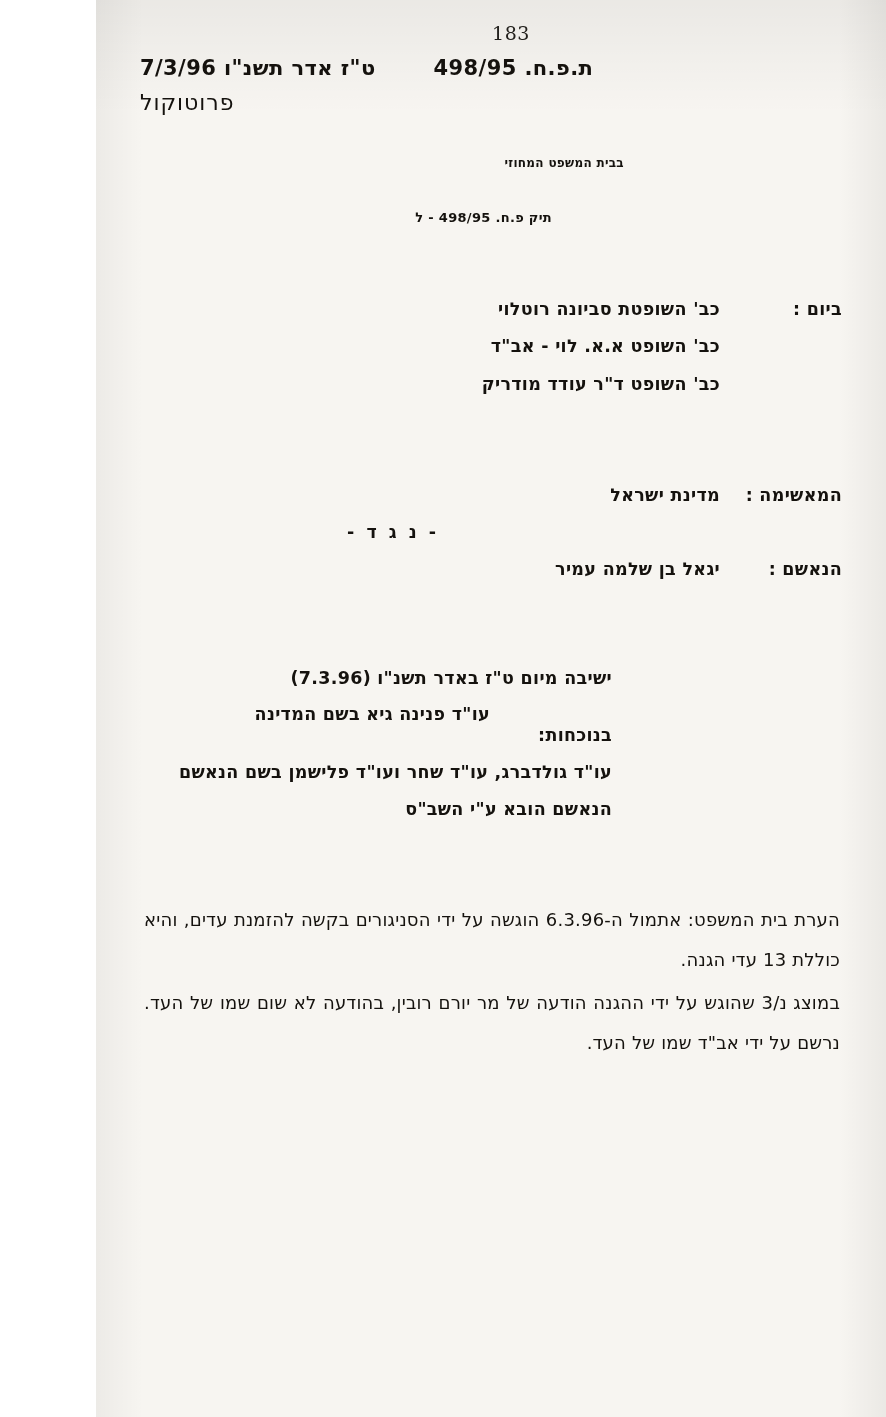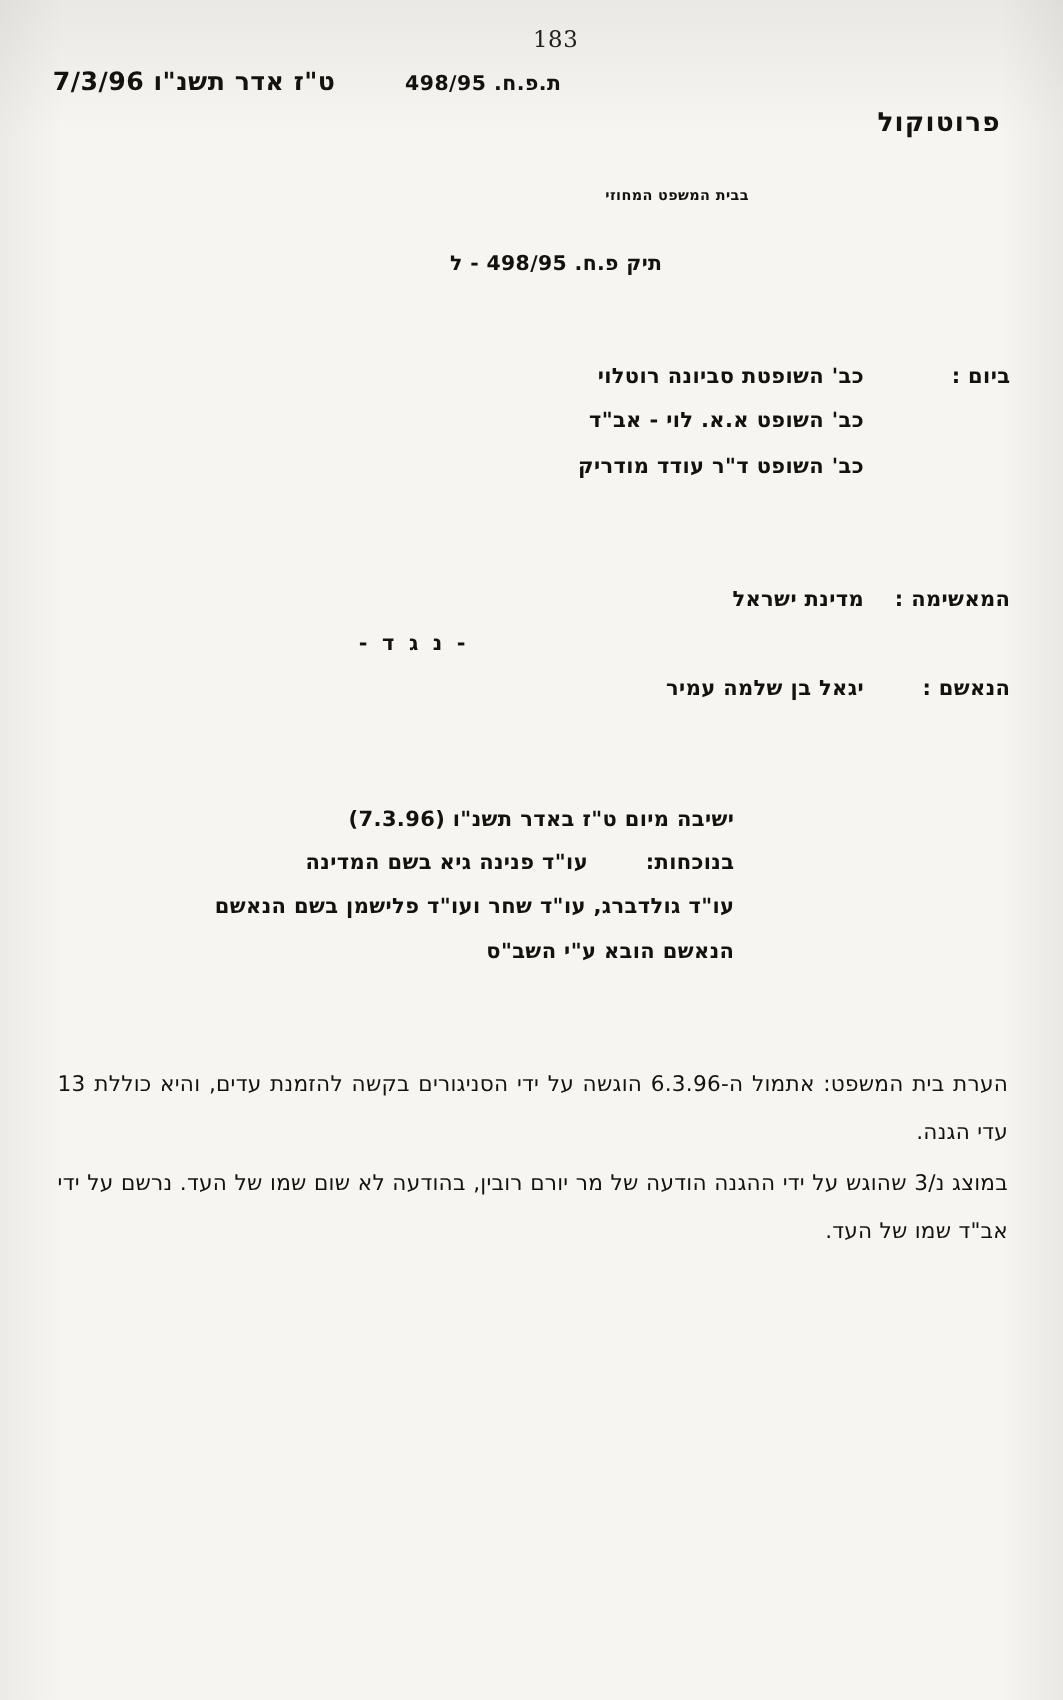--- a/index.html
+++ b/index.html
@@ -5,21 +5,21 @@
   html, body {
     margin: 0;
     padding: 0;
     background: #ffffff;
   }
   body {
     font-family: "DejaVu Sans", sans-serif;
   }
   .page {
     position: relative;
-    width: 886px;
+    width: 790px;
     height: 1417px;
     background: #f7f5f1;
     overflow: hidden;
     box-sizing: border-box;
   }
   
   .page::after {
     content: "";
     position: absolute;
     inset: 0;
@@ -57,46 +57,46 @@
     font-weight: bold;
     font-size: 21px;
     letter-spacing: 0.4px;
   }
   .header-date {
     direction: rtl;
     font-size: 21px;
   }
   .header-case {
     direction: rtl;
-    font-size: 17px;
+    font-size: 21px;
   }
   .doc-title {
-    text-align: right;
-    font-weight: bold;
+    text-align: left;
+    font-weight: normal;
     font-size: 22px;
     margin-top: 10px;
     margin-right: 8px;
     letter-spacing: 1px;
   }
 
   .court-block {
     margin-top: 36px;
     text-align: right;
     padding-right: 218px;
     font-size: 12px;
     line-height: 2.05;
     font-weight: bold;
     letter-spacing: 0.3px;
   }
 
   .file-line {
     margin-top: 34px;
     text-align: right;
     padding-right: 290px;
-    font-size: 17px;
+    font-size: 13px;
     font-weight: bold;
     letter-spacing: 0.3px;
   }
 
   .panel-block {
     margin-top: 66px;
     font-size: 17.5px;
     font-weight: bold;
     line-height: 2.15;
     letter-spacing: 0.3px;
@@ -163,20 +163,21 @@
     display: flex;
     flex-direction: row;
     justify-content: flex-start;
     padding-right: 230px;
   }
   .attend-label {
     width: 112px;
     text-align: right;
     padding-left: 10px;
     flex: none;
+    margin-top: 21px;
   }
   .attend-list {
     text-align: right;
   }
   .attend-list div {
     white-space: nowrap;
   }
   .attend-extra {
     text-align: right;
     padding-right: 230px;

